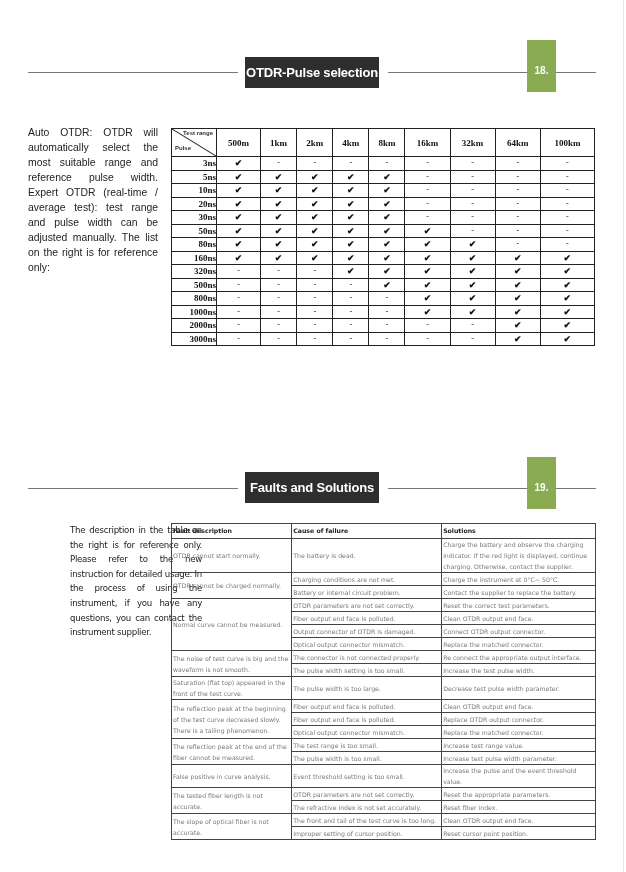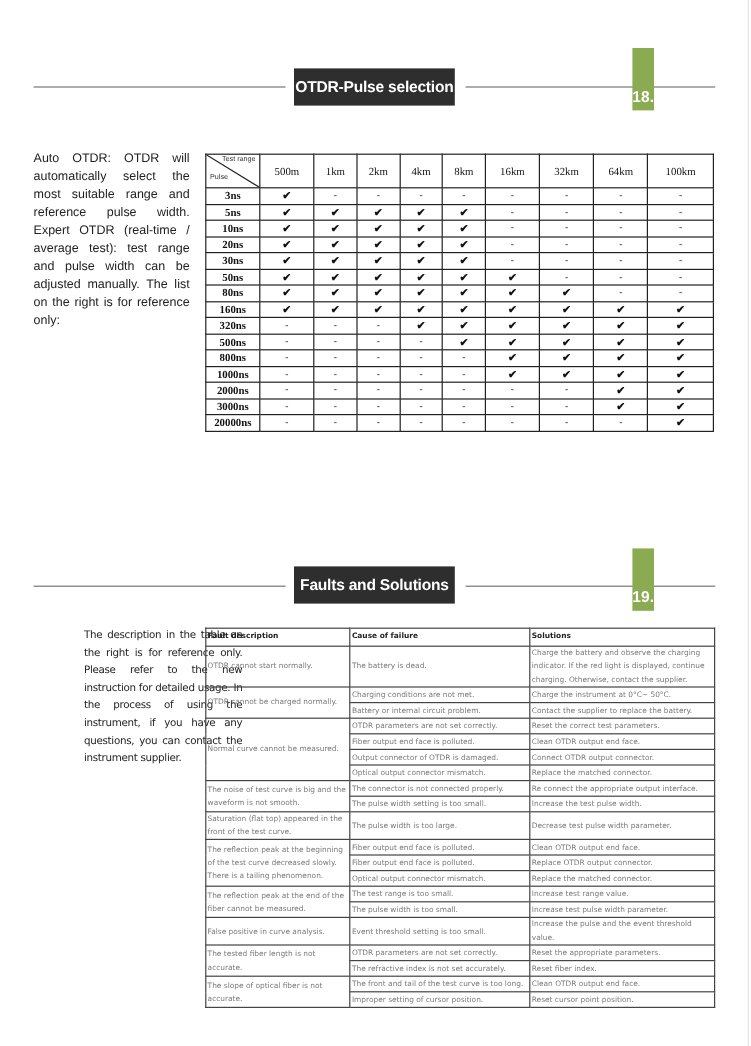--- a/index.html
+++ b/index.html
@@ -12,23 +12,23 @@
     
     .sec-head { position: absolute; left: 0; width: 626px; height: 60px; }
     .sec-line-left { position: absolute; left: 28px; width: 210px; height: 1px; background: #777; }
     .sec-line-right { position: absolute; left: 388px; width: 208px; height: 1px; background: #777; }
     .sec-title {
       position: absolute; left: 245px; width: 134px; height: 31px; background: #2e2e2e; color: #fff;
       font-family: "Liberation Sans", sans-serif; font-weight: bold; font-size: 13px;
       display: flex; align-items: center; justify-content: center; letter-spacing: -0.2px;
     }
     .sec-tab {
-      position: absolute; left: 527px; width: 18px; background: #8aab52; color: #fff;
-      font-family: "Liberation Sans", sans-serif; font-weight: bold; font-size: 13px;
-      display: flex; align-items: flex-end; justify-content: center; padding-bottom: 4px; box-sizing: border-box;
+      position: absolute; left: 527px; width: 29px; background: #8aab52; color: #fff;
+      font-family: "Liberation Sans", sans-serif; font-weight: bold; font-size: 10px;
+      display: flex; align-items: flex-end; justify-content: center; padding-bottom: 16px; box-sizing: border-box;
     }
 
     
     .intro1 {
       position: absolute; left: 28px; top: 125px; width: 130px;
       font-family: "Liberation Sans", sans-serif; font-size: 10.4px; line-height: 15px;
       text-align: justify; color: #222;
     }
     .intro2 {
       position: absolute; left: 28px; top: 523px; width: 132px;
@@ -37,23 +37,23 @@
     }
 
     
     .pulse-table {
       position: absolute; left: 171px; top: 128px; width: 424px;
       border-collapse: collapse; font-family: "Liberation Serif", serif; font-size: 9px; color: #111;
     }
     .pulse-table td, .pulse-table th {
       border: 1px solid #222; text-align: center; padding: 0; height: 12.5px; line-height: 12px;
     }
-    .pulse-table th { height: 27px; font-weight: normal; font-size: 9px; }
+    .pulse-table th { height: 27px; font-weight: bold; font-size: 9px; }
     .pulse-table th.corner { width: 44px; position: relative; padding: 0; }
-    .pulse-table td.pulse-cell { font-weight: bold; font-size: 9px; }
+    .pulse-table td.pulse-cell { font-weight: bold; font-size: 9px; text-align: right; }
     .corner .diag { position: absolute; left: 0; top: 0; width: 100%; height: 100%; }
     .corner .lbl-test { position: absolute; right: 3px; top: 1px; font-family: "Liberation Sans", sans-serif; font-size: 6px; line-height: 6px; text-align: right; color: #333; }
     .corner .lbl-pulse { position: absolute; left: 3px; bottom: 2px; font-family: "Liberation Sans", sans-serif; font-size: 6px; color: #333; }
     .mark-check { font-size: 9px; font-weight: bold; }
     .mark-dash { font-size: 8px; }
 
     
     .faults-table {
       position: absolute; left: 171px; top: 523px; width: 425px;
       border-collapse: collapse; font-family: "DejaVu Sans", sans-serif; font-size: 6.2px; color: #7a7a7a;
@@ -265,32 +265,20 @@
         <td class="mark-dash">-</td>
         <td class="mark-dash">-</td>
         <td class="mark-dash">-</td>
         <td class="mark-dash">-</td>
         <td class="mark-dash">-</td>
         <td class="mark-dash">-</td>
         <td class="mark-dash">-</td>
         <td class="mark-check">✔</td>
         <td class="mark-check">✔</td>
       </tr>
-      <tr>
-        <td class="pulse-cell">20000ns</td>
-        <td class="mark-dash">-</td>
-        <td class="mark-dash">-</td>
-        <td class="mark-dash">-</td>
-        <td class="mark-dash">-</td>
-        <td class="mark-dash">-</td>
-        <td class="mark-dash">-</td>
-        <td class="mark-dash">-</td>
-        <td class="mark-dash">-</td>
-        <td class="mark-check">✔</td>
-      </tr>
     </tbody>
 </table>
 
 <div class="sec-head" style="top:457px;">
   <div class="sec-line-left" style="top:31px;"></div>
   <div class="sec-title" style="top:15px;">Faults and Solutions</div>
   <div class="sec-line-right" style="top:31px;"></div>
   <div class="sec-tab" style="top:0px;height:52px;text-align:right;">19.</div>
 </div>
 

